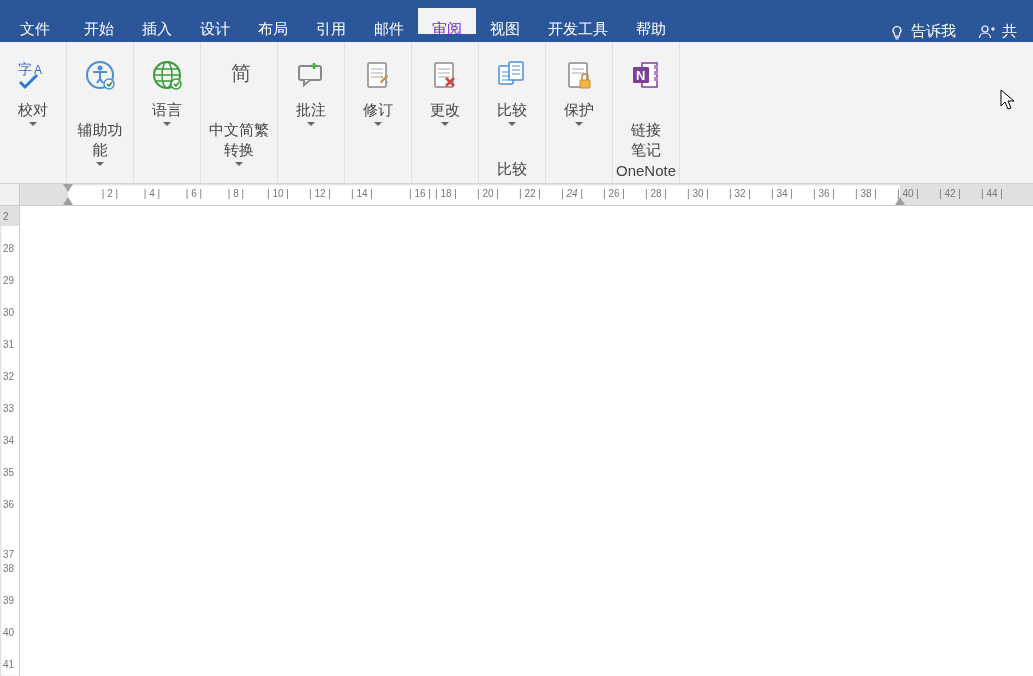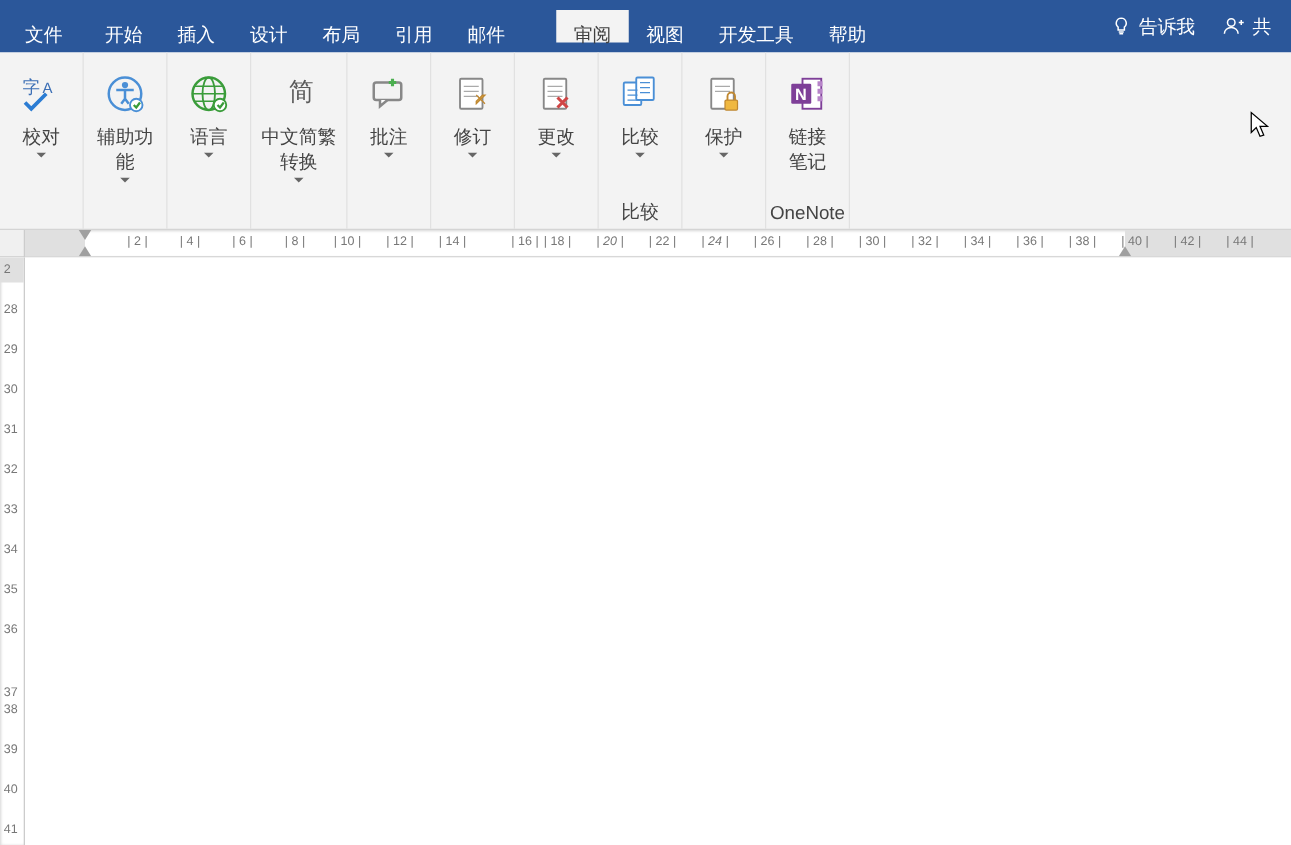--- a/index.html
+++ b/index.html
@@ -21,35 +21,34 @@
       height: 26px;
       line-height: 42px;
       cursor: pointer;
       white-space: nowrap;
     }
     .ribbon-tab.file {
       padding: 0 20px;
     }
     .ribbon-tab.active {
       background: #f3f3f3;
-      color: #404040;
-      margin-left: 27px;
+      color: #6d28d9;
     }
     .ribbon-spacer {
       flex: 1;
     }
     .ribbon-right {
       display: flex;
       align-items: center;
       gap: 6px;
       padding-right: 8px;
     }
     .ribbon-right-btn {
       display: flex;
-      align-items: center;
+      align-items: flex-end;
       gap: 6px;
       padding: 0 8px;
       height: 40px;
       cursor: pointer;
       white-space: nowrap;
     }
     .ribbon-body {
       background: #f3f3f3;
       border-bottom: 1px solid #d4d4d4;
       height: 142px;
@@ -86,20 +85,21 @@
     .group-label {
       font-size: 15px;
       color: #444;
       line-height: 20px;
       white-space: nowrap;
       text-align: center;
     }
     .group-label.two-line {
       white-space: normal;
       max-width: 70px;
+      margin-top: 20px;
     }
     .dropdown-arrow {
       margin-top: 2px;
     }
     .group-caption {
       font-size: 15px;
       color: #444;
       position: absolute;
       bottom: 4px;
       left: 0;
@@ -432,21 +432,21 @@
     <div class="h-ruler-inner" id="h-ticks">
         <div class="h-tick" style="left: 90px;">2</div>
         <div class="h-tick" style="left: 132px;">4</div>
         <div class="h-tick" style="left: 174px;">6</div>
         <div class="h-tick" style="left: 216px;">8</div>
         <div class="h-tick" style="left: 258px;">10</div>
         <div class="h-tick" style="left: 300px;">12</div>
         <div class="h-tick" style="left: 342px;">14</div>
         <div class="h-tick" style="left: 400px;">16</div>
         <div class="h-tick" style="left: 426px;">18</div>
-        <div class="h-tick" style="left: 468px; font-style: italic;">20</div>
+        <div class="h-tick" style="left: 468px;">20</div>
         <div class="h-tick" style="left: 510px;">22</div>
         <div class="h-tick" style="left: 552px; font-style: italic;">24</div>
         <div class="h-tick" style="left: 594px;">26</div>
         <div class="h-tick" style="left: 636px;">28</div>
         <div class="h-tick" style="left: 678px;">30</div>
         <div class="h-tick" style="left: 720px;">32</div>
         <div class="h-tick" style="left: 762px;">34</div>
         <div class="h-tick" style="left: 804px;">36</div>
         <div class="h-tick" style="left: 846px;">38</div>
         <div class="h-tick" style="left: 888px;">40</div>

